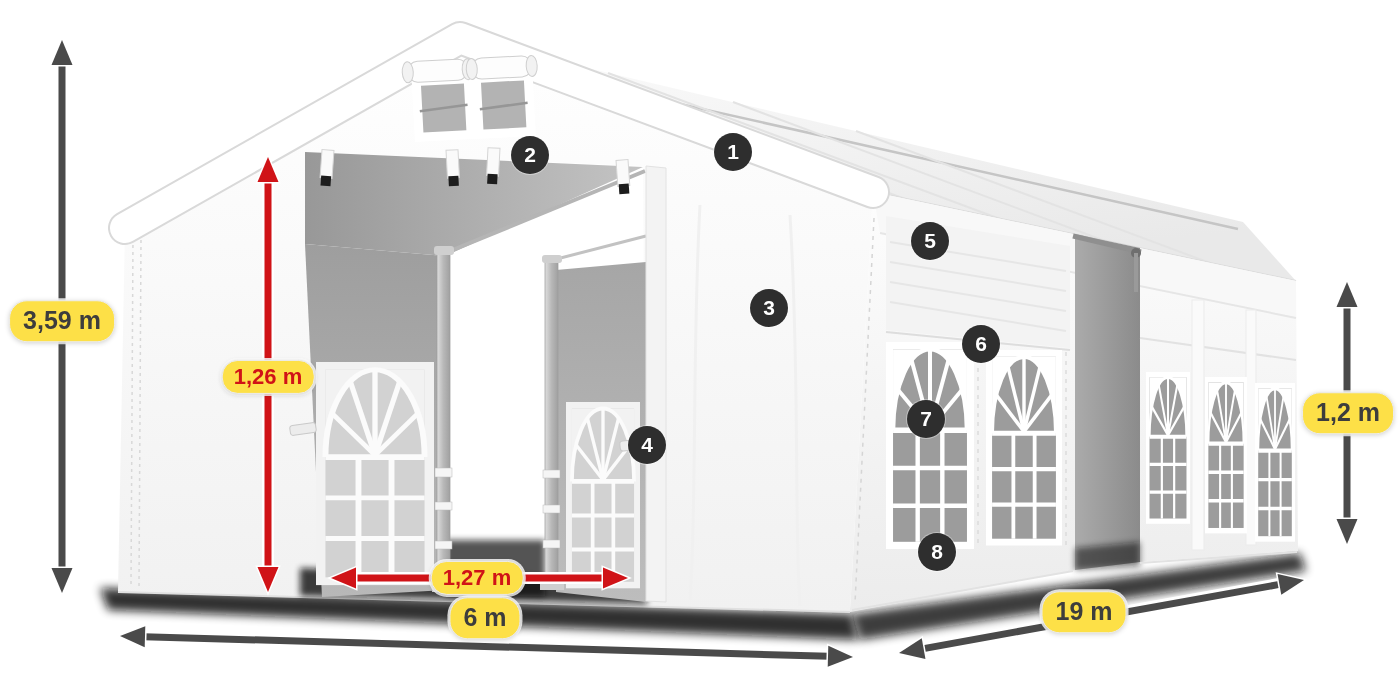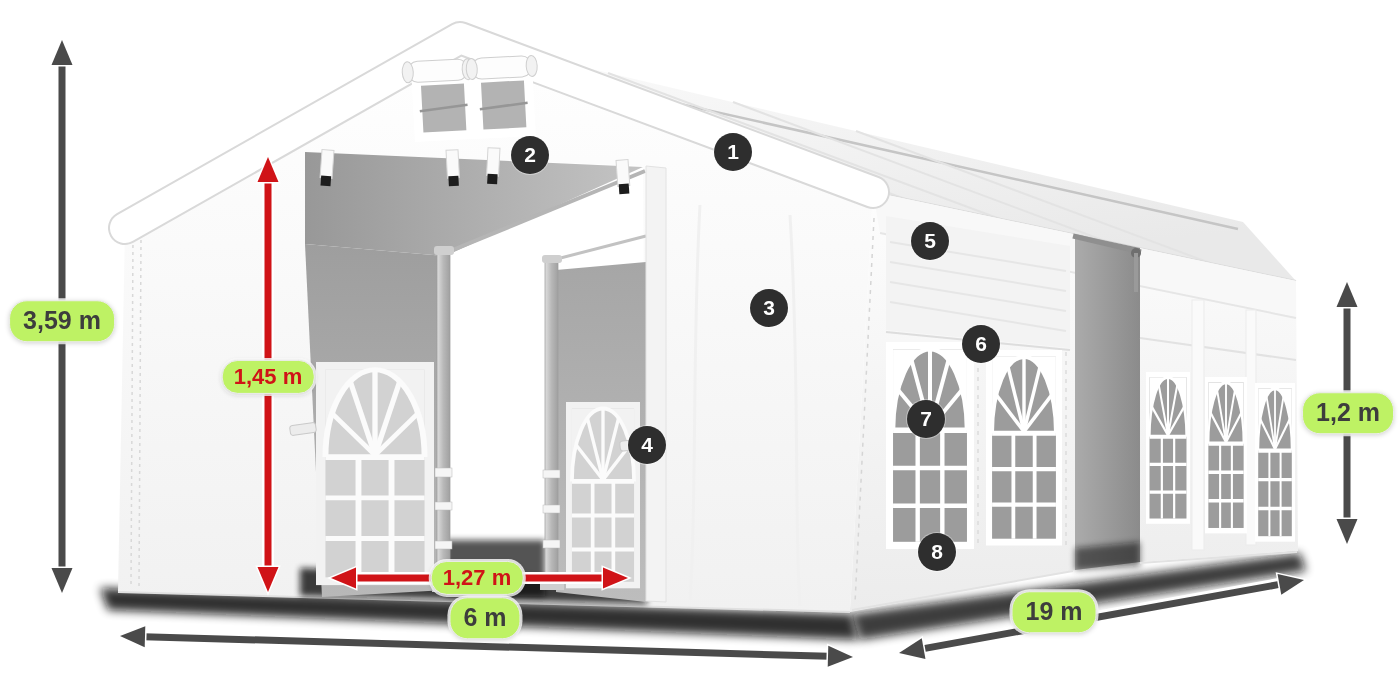--- a/index.html
+++ b/index.html
@@ -11,21 +11,21 @@
   .overlay{position:absolute;left:0;top:0;width:100%;height:100%;z-index:2;}
   .marker{
     position:absolute;width:38px;height:38px;border-radius:50%;
     background:#2e2e2e;color:#ffffff;display:flex;align-items:center;justify-content:center;
     font-weight:700;font-size:21px;transform:translate(-50%,-50%);
     box-shadow:0 0 0 1px rgba(255,255,255,0.35);
     cursor:pointer;user-select:none;
   }
   .pill{
     position:absolute;transform:translate(-50%,-50%);
-    background:#bef264;border:1px solid #ececec;border-radius:18px;
+    background:#fde047;border:1px solid #ececec;border-radius:18px;
     padding:6px 13px;font-weight:700;font-size:25px;color:#3d3d3d;
     box-shadow:0 1px 5px rgba(0,0,0,0.18), 0 0 0 2px rgba(255,255,255,0.85);
     white-space:nowrap;line-height:1.1;
   }
   .pill.red{color:#d01317;font-size:22px;padding:4px 11px;border-radius:16px;}
 </style>
 </head>
 <body>
 
 <div class="stage">
@@ -297,24 +297,24 @@
       <line x1="1347" y1="303" x2="1347" y2="523" stroke="#4a4a4a" stroke-width="7"></line>
       <polygon points="0,0 -25,-10.5 -25,10.5" fill="#4a4a4a" stroke="#ffffff" stroke-width="3" paint-order="stroke" transform="translate(1347,282) rotate(-90)"></polygon>
       <polygon points="0,0 -25,-10.5 -25,10.5" fill="#4a4a4a" stroke="#ffffff" stroke-width="3" paint-order="stroke" transform="translate(1347,544) rotate(90)"></polygon>
     </g>
   </g>
 </svg>
 
 <div class="overlay">
 
   <div class="pill" style="left:62px;top:321px;">3,59 m</div>
-  <div class="pill red" style="left:268px;top:377px;">1,45 m</div>
+  <div class="pill red" style="left:268px;top:377px;">1,26 m</div>
   <div class="pill red" style="left:477px;top:578px;">1,27 m</div>
   <div class="pill" style="left:485px;top:618px;">6 m</div>
-  <div class="pill" style="left:1054px;top:612px;text-align:center;">19 m</div>
+  <div class="pill" style="left:1084px;top:612px;text-align:center;">19 m</div>
   <div class="pill" style="left:1348px;top:413px;">1,2 m</div>
 
   <div class="marker" style="left:733px;top:152px;">1</div>
   <div class="marker" style="left:530px;top:155px;">2</div>
   <div class="marker" style="left:769px;top:308px;">3</div>
   <div class="marker" style="left:647px;top:445px;">4</div>
   <div class="marker" style="left:930px;top:241px;">5</div>
   <div class="marker" style="left:981px;top:344px;">6</div>
   <div class="marker" style="left:926px;top:419px;">7</div>
   <div class="marker" style="left:937px;top:552px;">8</div>

